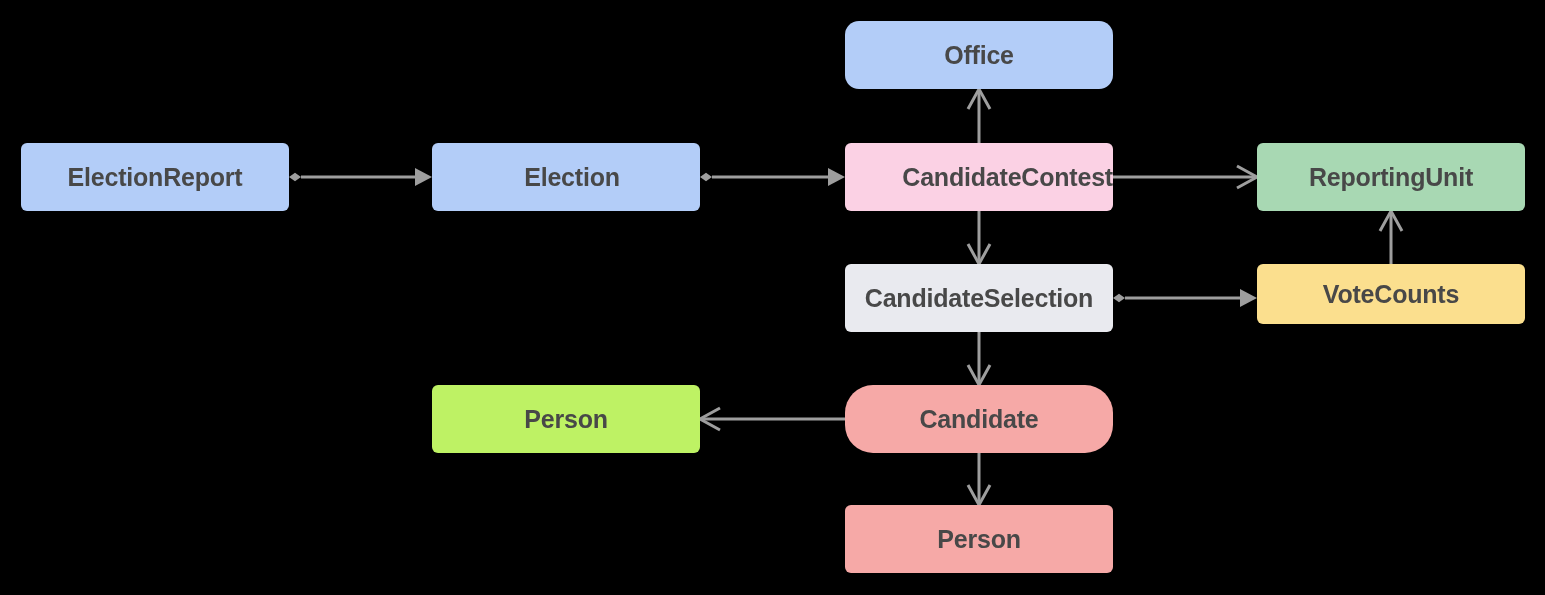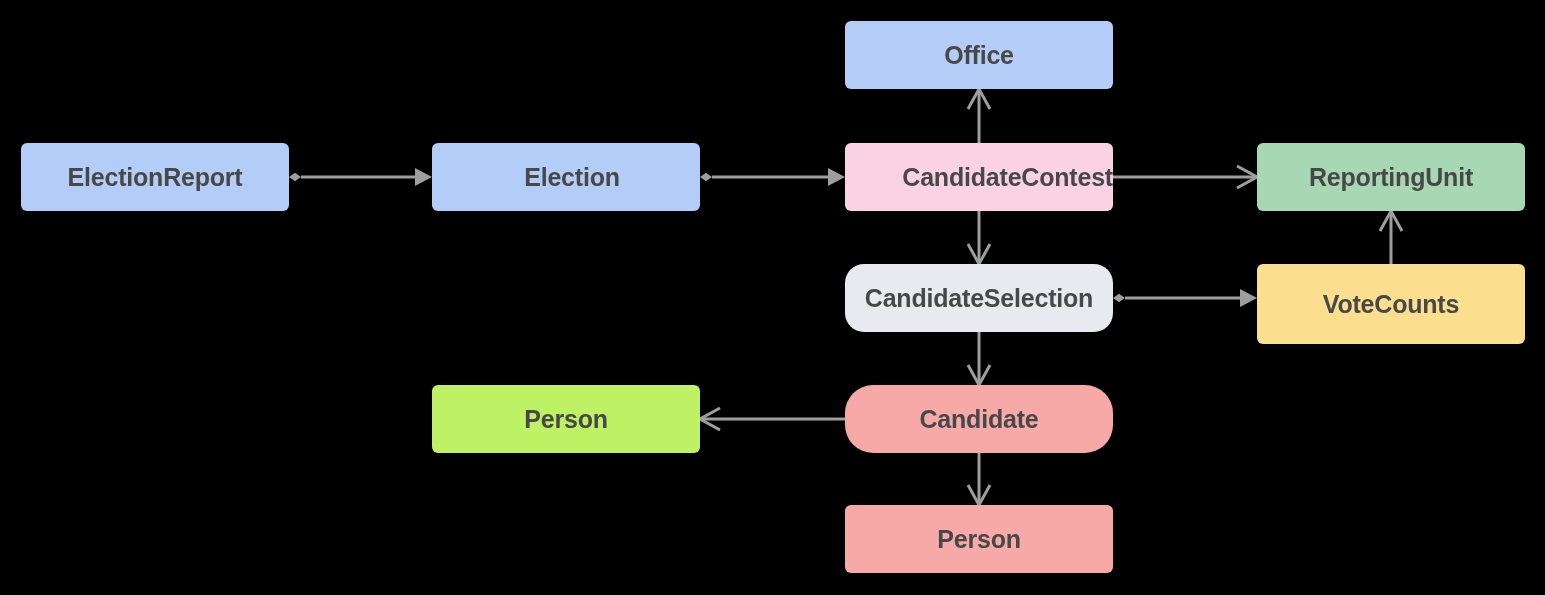--- a/index.html
+++ b/index.html
@@ -91,39 +91,39 @@
         <line x1="845" y1="419" x2="701" y2="419" stroke="#9e9e9e" stroke-width="3" stroke-linecap="butt"></line>
         <polyline points="720.00,408.00 700,419 720.00,430.00" fill="none" stroke="#9e9e9e" stroke-width="3" stroke-linecap="butt" stroke-linejoin="miter"></polyline>
       </g>
       <g>
         <line x1="979" y1="453" x2="979" y2="504" stroke="#9e9e9e" stroke-width="3" stroke-linecap="butt"></line>
         <polyline points="968.00,485.00 979,505 990.00,485.00" fill="none" stroke="#9e9e9e" stroke-width="3" stroke-linecap="butt" stroke-linejoin="miter"></polyline>
       </g>
     </svg>
 
   <div id="node-layer">
-      <div class="node" style="left: 845px; top: 21px; width: 268px; height: 68px; background: rgb(179, 205, 248);">
+      <div class="node" style="left: 845px; top: 21px; width: 268px; height: 68px; background: rgb(179, 205, 248); border-radius: 14px;">
         <span class="node-label">Office</span>
       </div>
       <div class="node" style="left: 21px; top: 143px; width: 268px; height: 68px; background: rgb(179, 205, 248);">
         <span class="node-label">ElectionReport</span>
       </div>
       <div class="node" style="left: 432px; top: 143px; width: 268px; height: 68px; background: rgb(179, 205, 248); padding-left: 12px;">
         <span class="node-label">Election</span>
       </div>
       <div class="node" style="left: 845px; top: 143px; width: 268px; height: 68px; background: rgb(251, 209, 228); justify-content: flex-end;">
         <span class="node-label">CandidateContest</span>
       </div>
       <div class="node" style="left: 1257px; top: 143px; width: 268px; height: 68px; background: rgb(168, 216, 179);">
         <span class="node-label">ReportingUnit</span>
       </div>
-      <div class="node" style="left: 845px; top: 264px; width: 268px; height: 68px; background: rgb(233, 234, 239); border-radius: 19px;">
+      <div class="node" style="left: 845px; top: 264px; width: 268px; height: 68px; background: rgb(233, 234, 239);">
         <span class="node-label">CandidateSelection</span>
       </div>
-      <div class="node" style="left: 1257px; top: 264px; width: 268px; height: 80px; background: rgb(251, 223, 142);">
+      <div class="node" style="left: 1257px; top: 264px; width: 268px; height: 60px; background: rgb(251, 223, 142);">
         <span class="node-label">VoteCounts</span>
       </div>
       <div class="node" style="left: 432px; top: 385px; width: 268px; height: 68px; background: #bef264;">
         <span class="node-label">Person</span>
       </div>
       <div class="node" style="left: 845px; top: 385px; width: 268px; height: 68px; background: rgb(246, 169, 167); border-radius: 28px;">
         <span class="node-label">Candidate</span>
       </div>
       <div class="node" style="left: 845px; top: 505px; width: 268px; height: 68px; background: rgb(246, 169, 167);">
         <span class="node-label">Person</span>

